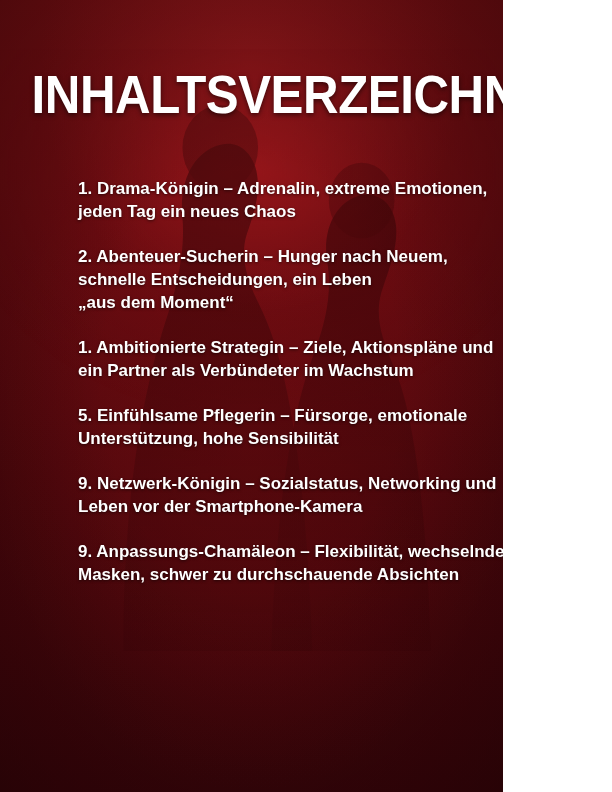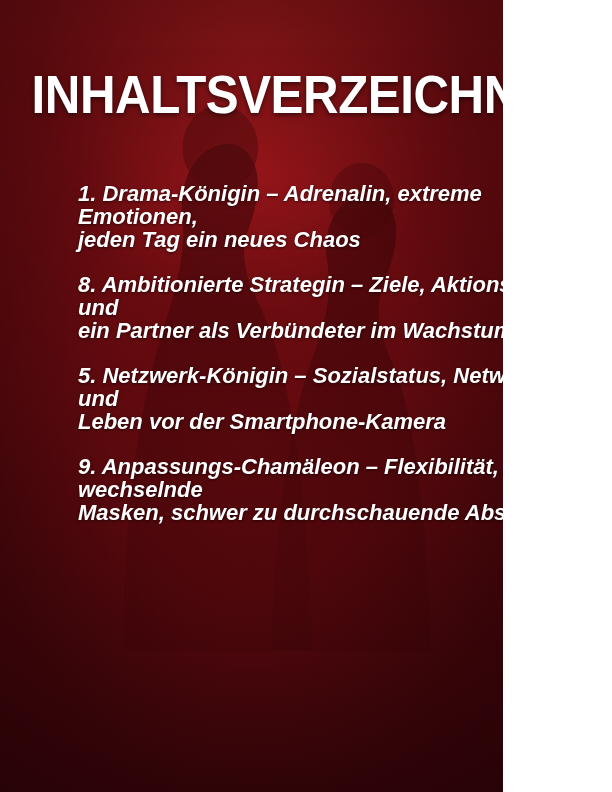--- a/index.html
+++ b/index.html
@@ -57,26 +57,25 @@
   .list {
     position: absolute;
     top: 160px;
     left: 78px;
     width: 520px;
   }
   .item {
     color: #ffffff;
     font-family: "Liberation Sans", sans-serif;
     font-weight: bold;
-    font-size: 22px;
+    font-size: 17px;
     line-height: 23px;
     margin-bottom: 22px;
     text-shadow: 0 1px 3px rgba(0,0,0,0.6);
     white-space: pre-line;
-    font-style: italic;
   }
 </style>
 </head>
 <body>
 
 <div class="page">
 
   <div class="bg-gradient"></div>
 
   <svg class="bg-figures" viewBox="0 0 612 792" preserveAspectRatio="none" xmlns="http://www.w3.org/2000/svg">
@@ -100,21 +99,26 @@
     <ellipse cx="440" cy="244" rx="40" ry="46" fill="#2b0305" opacity="0.45"></ellipse>
   </svg>
 
   <div class="vignette"></div>
 
   <h1 class="title">INHALTSVERZEICHNIS:</h1>
 
   <div class="list">
     <p class="item">1. Drama-Königin – Adrenalin, extreme Emotionen,
 jeden Tag ein neues Chaos</p>
-    <p class="item">8. Ambitionierte Strategin – Ziele, Aktionspläne und
+    <p class="item">2. Abenteuer-Sucherin – Hunger nach Neuem,
+schnelle Entscheidungen, ein Leben
+„aus dem Moment“</p>
+    <p class="item">1. Ambitionierte Strategin – Ziele, Aktionspläne und
 ein Partner als Verbündeter im Wachstum</p>
-    <p class="item">5. Netzwerk-Königin – Sozialstatus, Networking und
+    <p class="item">5. Einfühlsame Pflegerin – Fürsorge, emotionale
+Unterstützung, hohe Sensibilität</p>
+    <p class="item">9. Netzwerk-Königin – Sozialstatus, Networking und
 Leben vor der Smartphone-Kamera</p>
     <p class="item">9. Anpassungs-Chamäleon – Flexibilität, wechselnde
 Masken, schwer zu durchschauende Absichten</p>
   </div>
 
 </div>
 
 </body></html>

